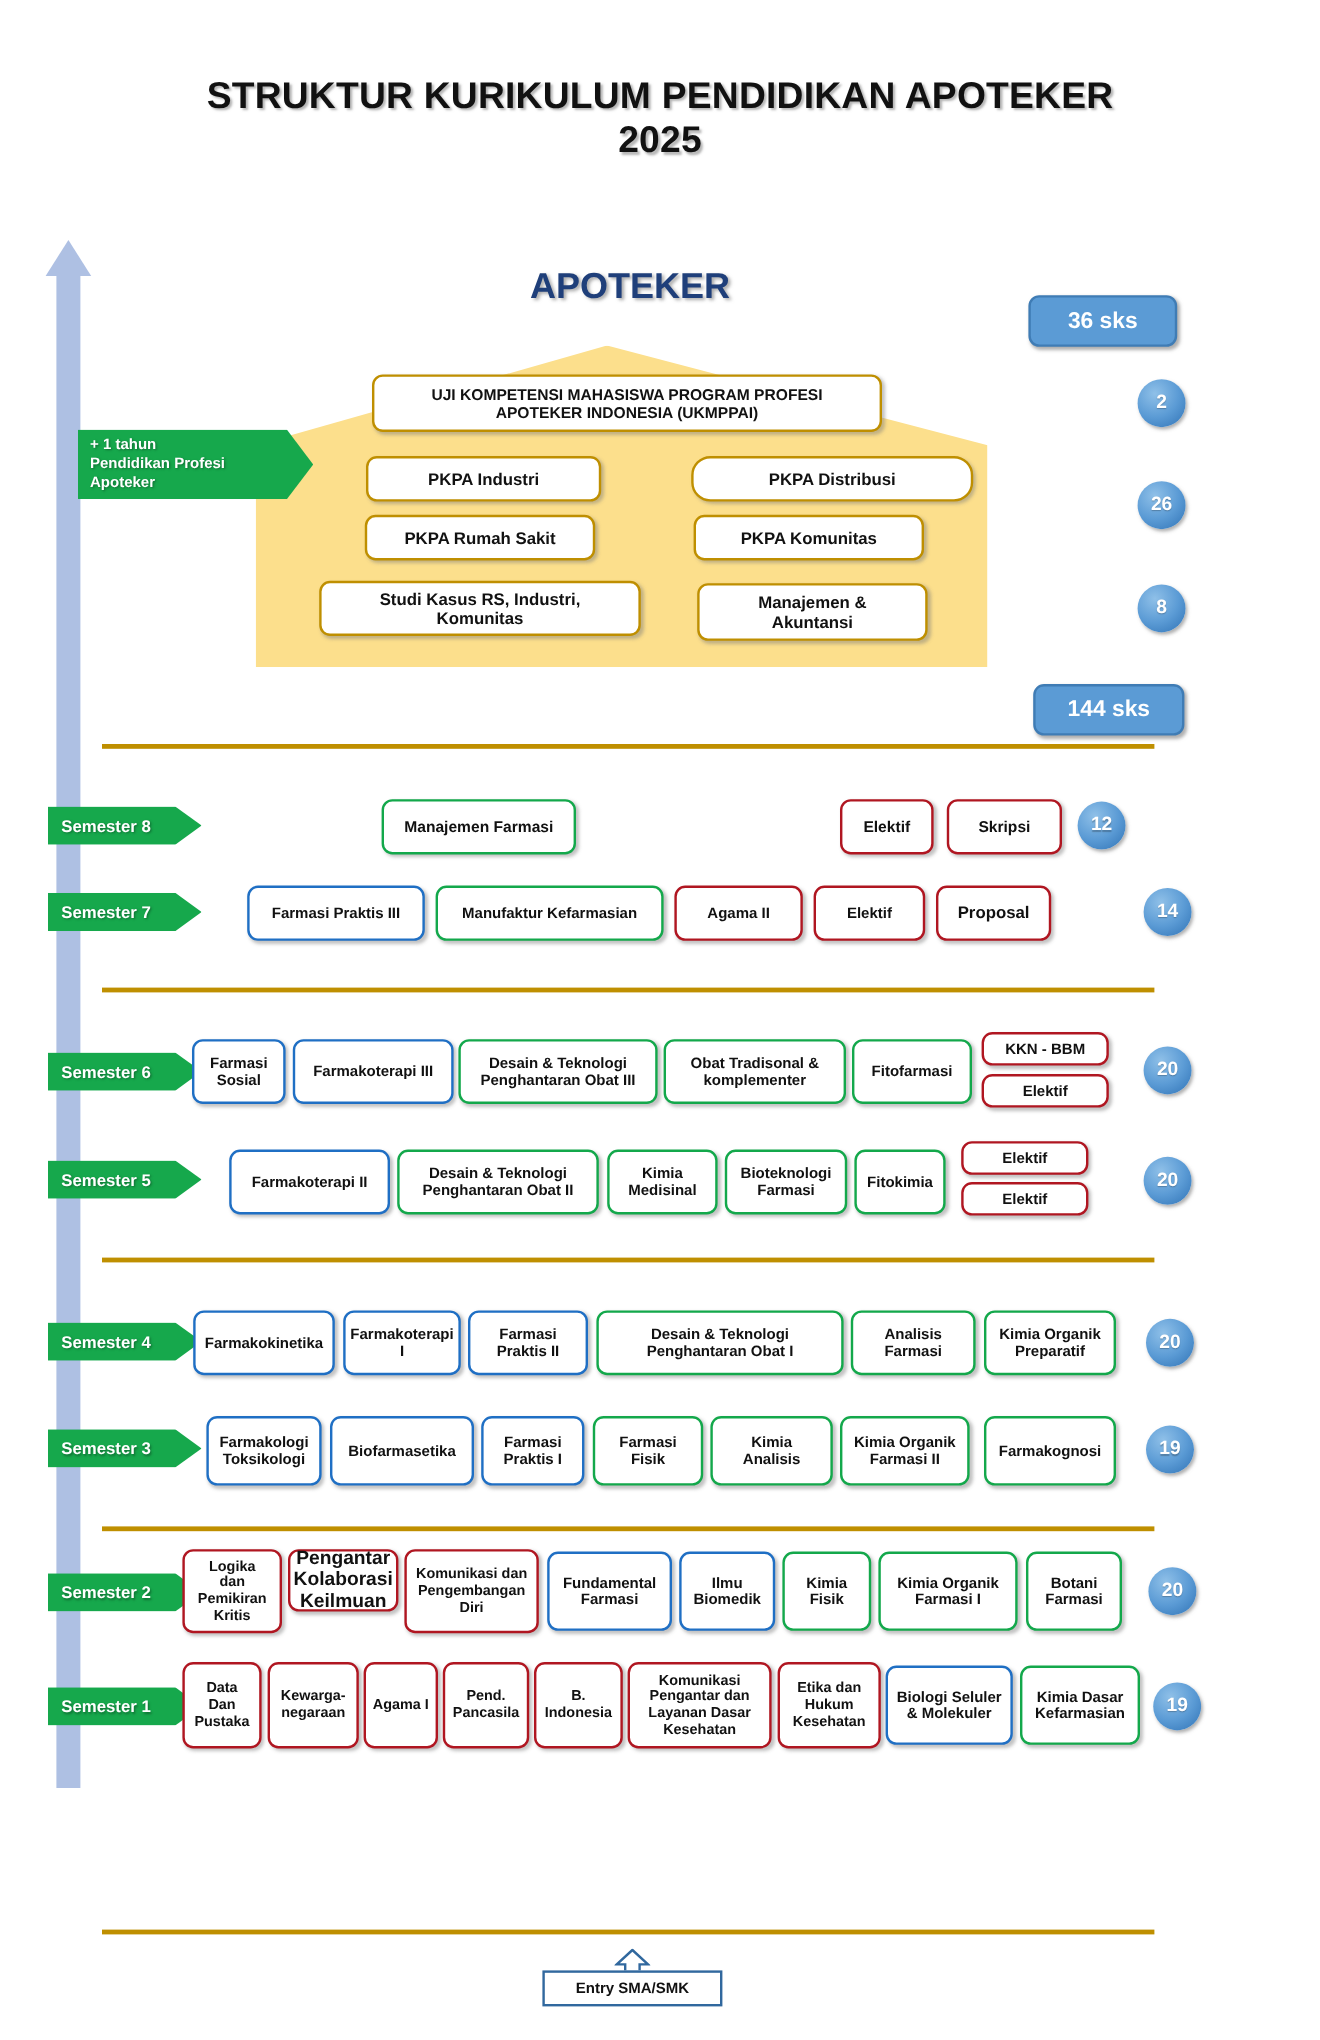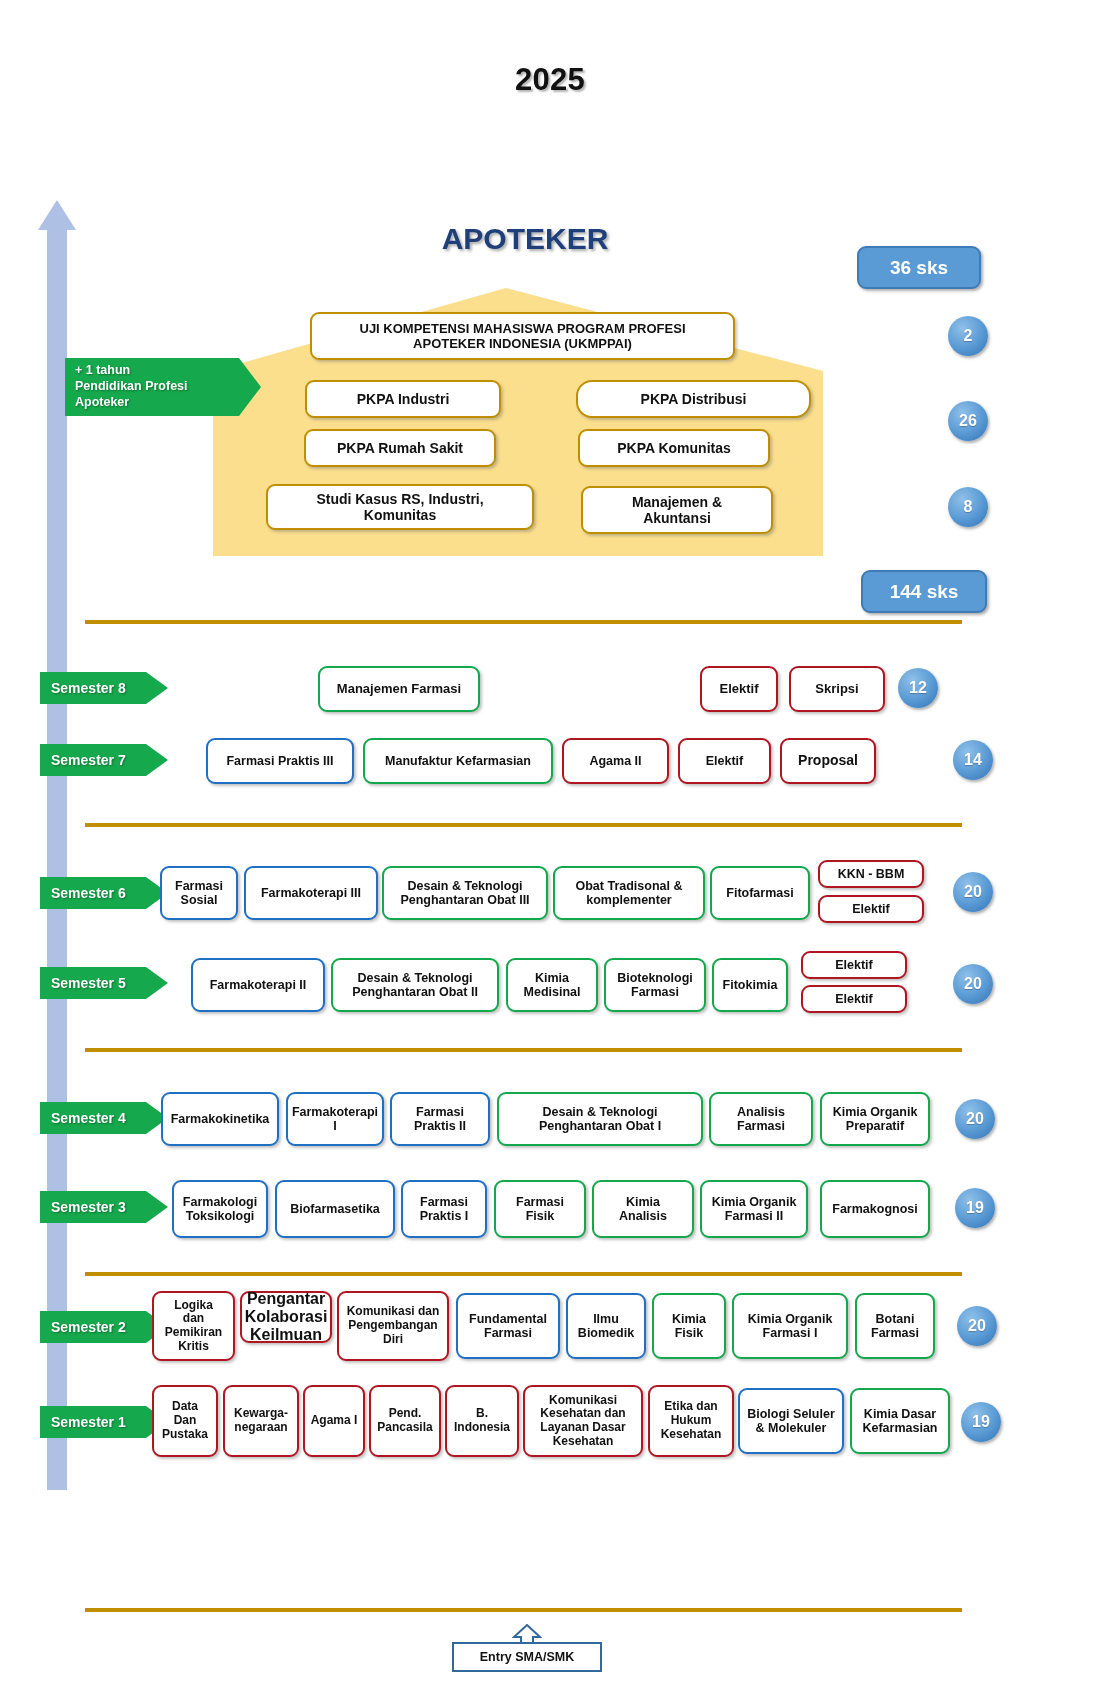--- a/index.html
+++ b/index.html
@@ -130,20 +130,21 @@
   }
   .entry-arrow{
     position:absolute;left:60px;top:-8px;width:30px;height:20px;
   }
   .entry-arrow svg{display:block;}
 </style>
 </head>
 <body>
 
 <div class="title-block">
+  <div class="title-line">STRUKTUR KURIKULUM PENDIDIKAN APOTEKER</div>
   <div class="title-line">2025</div>
 </div>
 
 <div class="big-arrow">
   <div class="head"></div>
   <div class="shaft"></div>
 </div>
 
 <div class="apoteker-head">APOTEKER</div>
 
@@ -413,21 +414,21 @@
 </div>
 <div class="scourse c-red" style="left:445px;top:1385px;width:74px;height:72px;font-size:12px;">
   <div>
     <div>B.</div>
     <div>Indonesia</div>
   </div>
 </div>
 <div class="scourse c-red" style="left:523px;top:1385px;width:120px;height:72px;font-size:12px;">
   <div>
     <div>Komunikasi</div>
-    <div>Kesehatan dan</div>
+    <div>Pengantar dan</div>
     <div>Layanan Dasar</div>
     <div>Kesehatan</div>
   </div>
 </div>
 <div class="scourse c-red" style="left:648px;top:1385px;width:86px;height:72px;font-size:12px;">
   <div>
     <div>Etika dan</div>
     <div>Hukum</div>
     <div>Kesehatan</div>
   </div>

